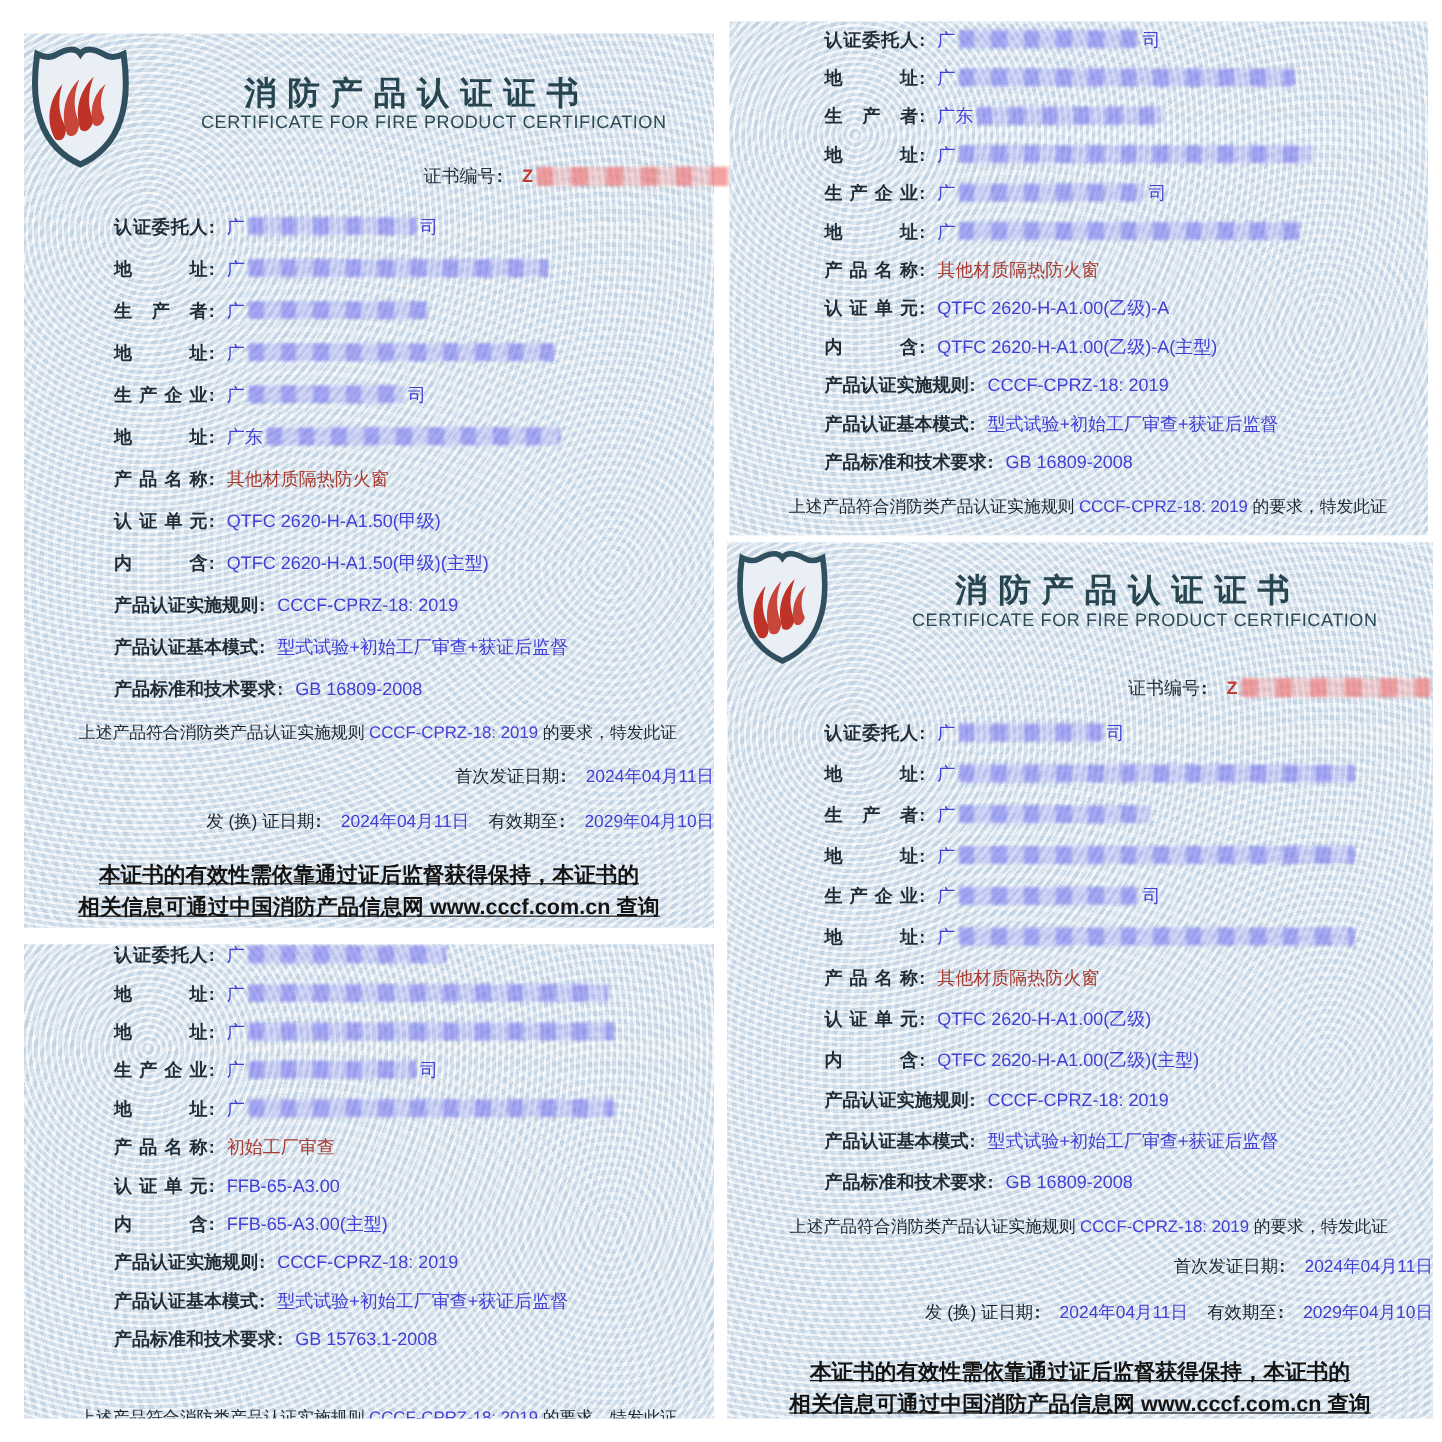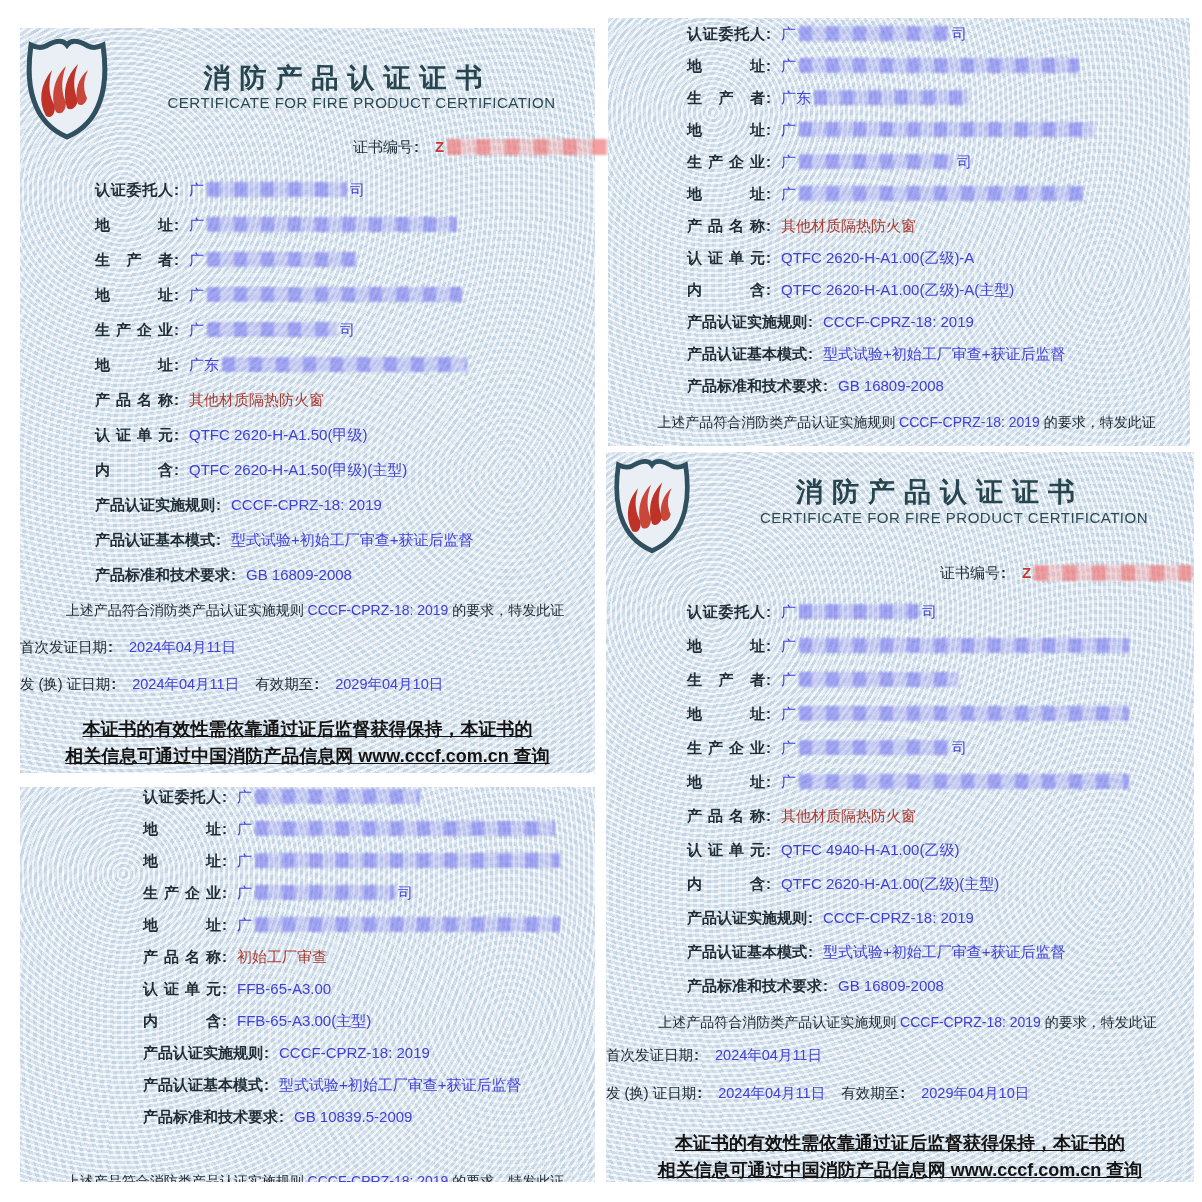--- a/index.html
+++ b/index.html
@@ -28,21 +28,21 @@
   .p-tl .titlewrap.t2{top:66px;} .p-br .titlewrap.t2{top:57px;}
 
   .certno{position:absolute;font-size:15px;color:#23313a;white-space:nowrap;}
   .p-tl .certno{left:333px;top:110px;}
   .p-br .certno{left:334px;top:112px;}
   .certno .cn-z{color:#c23a32;margin-left:6px;font-weight:600;}
 
   .fields{position:absolute;right:5px;}
   .p-tl .fields{left:75px;top:152px;}
   .p-tr .fields{left:79px;top:6px;}
-  .p-bl .fields{left:75px;top:0px;margin-left:48px;}
+  .p-bl .fields{left:75px;top:0px;}
   .p-br .fields{left:81px;top:150px;}
   .row{white-space:nowrap;line-height:20px;}
   .p-tl .row{height:35px;} .p-tr .row{height:32px;}
   .p-bl .row{height:32px;} .p-br .row{height:34px;}
 
   .lbl{display:inline-block;min-width:78px;text-align:justify;text-align-last:justify;
        text-justify:inter-character;font-size:15px;font-weight:600;color:#202d36;}
   .colon{font-size:15px;color:#202d36;margin:0 10px 0 1px;font-weight:600;}
   .val{font-size:15px;}
   .val.blue{color:#4040d6;}
@@ -52,21 +52,21 @@
        background:repeating-linear-gradient(90deg,rgba(116,116,238,0.60) 0 13px,rgba(162,162,246,0.38) 13px 27px);}
   .bar-red{background:repeating-linear-gradient(90deg,rgba(238,120,120,0.70) 0 14px,rgba(246,168,168,0.45) 14px 29px);
        height:16px;vertical-align:-3px;}
 
   .statement{position:absolute;left:15px;right:0;text-align:center;font-size:14px;
              color:#1c262e;white-space:nowrap;}
   .statement .rule{color:#4040d6;}
   .p-tl .statement{top:574px;} .p-tr .statement{top:396px;}
   .p-bl .statement{top:386px;} .p-br .statement{top:562px;}
 
-  .dateline{position:absolute;left:0;right:0;text-align:left;font-size:14.5px;
+  .dateline{position:absolute;left:0;right:0;text-align:right;font-size:14.5px;
             color:#1c262e;white-space:nowrap;}
   .dateline .dv{color:#4040d6;margin-left:6px;}
   .dateline .gap{display:inline-block;width:12px;}
   .p-tl .d1{top:610px;} .p-tl .d2{top:647px;}
   .p-br .d1{top:594px;} .p-br .d2{top:632px;}
 
   .cfooter{position:absolute;left:0;right:0;text-align:center;font-size:18px;
            font-weight:700;color:#141414;line-height:27px;text-decoration:underline;}
   .p-tl .cfooter{top:688px;} .p-br .cfooter{top:678px;}
 
@@ -149,21 +149,21 @@
       <div class="row"><span class="lbl">认证委托人</span><span class="colon">:</span><span class="val blue">广</span><i class="bar" style="width: 165px;"></i></div>
       <div class="row"><span class="lbl">地址</span><span class="colon">:</span><span class="val blue">广</span><i class="bar" style="width: 300px;"></i></div>
       <div class="row"><span class="lbl">地址</span><span class="colon">:</span><span class="val blue">广</span><i class="bar" style="width: 305px;"></i></div>
       <div class="row"><span class="lbl">生产企业</span><span class="colon">:</span><span class="val blue">广</span><i class="bar" style="width: 140px;"></i><span class="val blue">司</span></div>
       <div class="row"><span class="lbl">地址</span><span class="colon">:</span><span class="val blue">广</span><i class="bar" style="width: 305px;"></i></div>
       <div class="row"><span class="lbl">产品名称</span><span class="colon">:</span><span class="val red">初始工厂审查</span></div>
       <div class="row"><span class="lbl">认证单元</span><span class="colon">:</span><span class="val blue">FFB-65-A3.00</span></div>
       <div class="row"><span class="lbl">内含</span><span class="colon">:</span><span class="val blue">FFB-65-A3.00(主型)</span></div>
       <div class="row"><span class="lbl">产品认证实施规则</span><span class="colon">:</span><span class="val blue">CCCF-CPRZ-18: 2019</span></div>
       <div class="row"><span class="lbl">产品认证基本模式</span><span class="colon">:</span><span class="val blue">型式试验+初始工厂审查+获证后监督</span></div>
-      <div class="row"><span class="lbl">产品标准和技术要求</span><span class="colon">:</span><span class="val blue">GB 10839.5-2009</span></div>
+      <div class="row"><span class="lbl">产品标准和技术要求</span><span class="colon">:</span><span class="val blue">GB 15763.1-2008</span></div>
     </div>
   <div class="statement">
     <span>上述产品符合消防类产品认证实施规则</span>
     <span class="rule">CCCF-CPRZ-18: 2019</span>
     <span>的要求，特发此证</span>
   </div>
 </div>
 
 <div class="panel p-br">
   <svg class="logo" viewBox="0 0 90 104">
@@ -179,21 +179,21 @@
     <span>证书编号</span><span class="colon">:</span><span class="cn-z">Z</span><i class="bar bar-red" style="width:158px"></i>
   </div>
   <div class="fields">
       <div class="row"><span class="lbl">认证委托人</span><span class="colon">:</span><span class="val blue">广</span><i class="bar" style="width: 120px;"></i><span class="val blue">司</span></div>
       <div class="row"><span class="lbl">地址</span><span class="colon">:</span><span class="val blue">广</span><i class="bar" style="width: 330px;"></i></div>
       <div class="row"><span class="lbl">生产者</span><span class="colon">:</span><span class="val blue">广</span><i class="bar" style="width: 160px;"></i></div>
       <div class="row"><span class="lbl">地址</span><span class="colon">:</span><span class="val blue">广</span><i class="bar" style="width: 330px;"></i></div>
       <div class="row"><span class="lbl">生产企业</span><span class="colon">:</span><span class="val blue">广</span><i class="bar" style="width: 150px;"></i><span class="val blue">司</span></div>
       <div class="row"><span class="lbl">地址</span><span class="colon">:</span><span class="val blue">广</span><i class="bar" style="width: 330px;"></i></div>
       <div class="row"><span class="lbl">产品名称</span><span class="colon">:</span><span class="val red">其他材质隔热防火窗</span></div>
-      <div class="row"><span class="lbl">认证单元</span><span class="colon">:</span><span class="val blue">QTFC 4940-H-A1.00(乙级)</span></div>
+      <div class="row"><span class="lbl">认证单元</span><span class="colon">:</span><span class="val blue">QTFC 2620-H-A1.00(乙级)</span></div>
       <div class="row"><span class="lbl">内含</span><span class="colon">:</span><span class="val blue">QTFC 2620-H-A1.00(乙级)(主型)</span></div>
       <div class="row"><span class="lbl">产品认证实施规则</span><span class="colon">:</span><span class="val blue">CCCF-CPRZ-18: 2019</span></div>
       <div class="row"><span class="lbl">产品认证基本模式</span><span class="colon">:</span><span class="val blue">型式试验+初始工厂审查+获证后监督</span></div>
       <div class="row"><span class="lbl">产品标准和技术要求</span><span class="colon">:</span><span class="val blue">GB 16809-2008</span></div>
     </div>
   <div class="statement">
     <span>上述产品符合消防类产品认证实施规则</span>
     <span class="rule">CCCF-CPRZ-18: 2019</span>
     <span>的要求，特发此证</span>
   </div>

